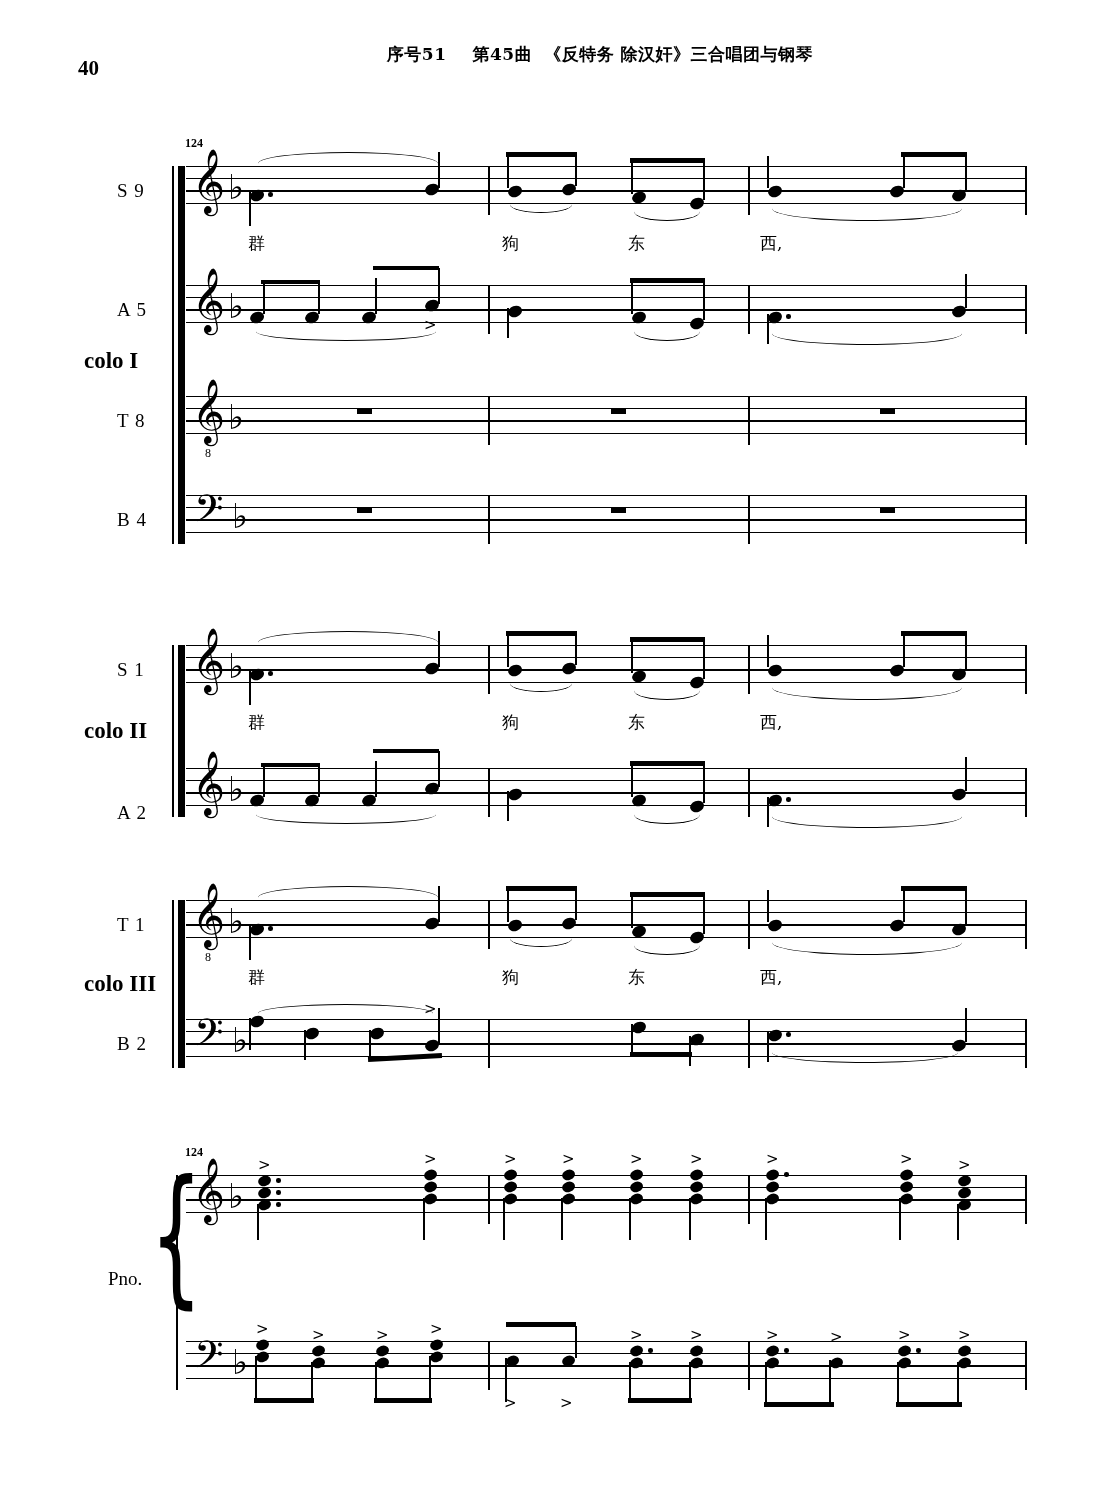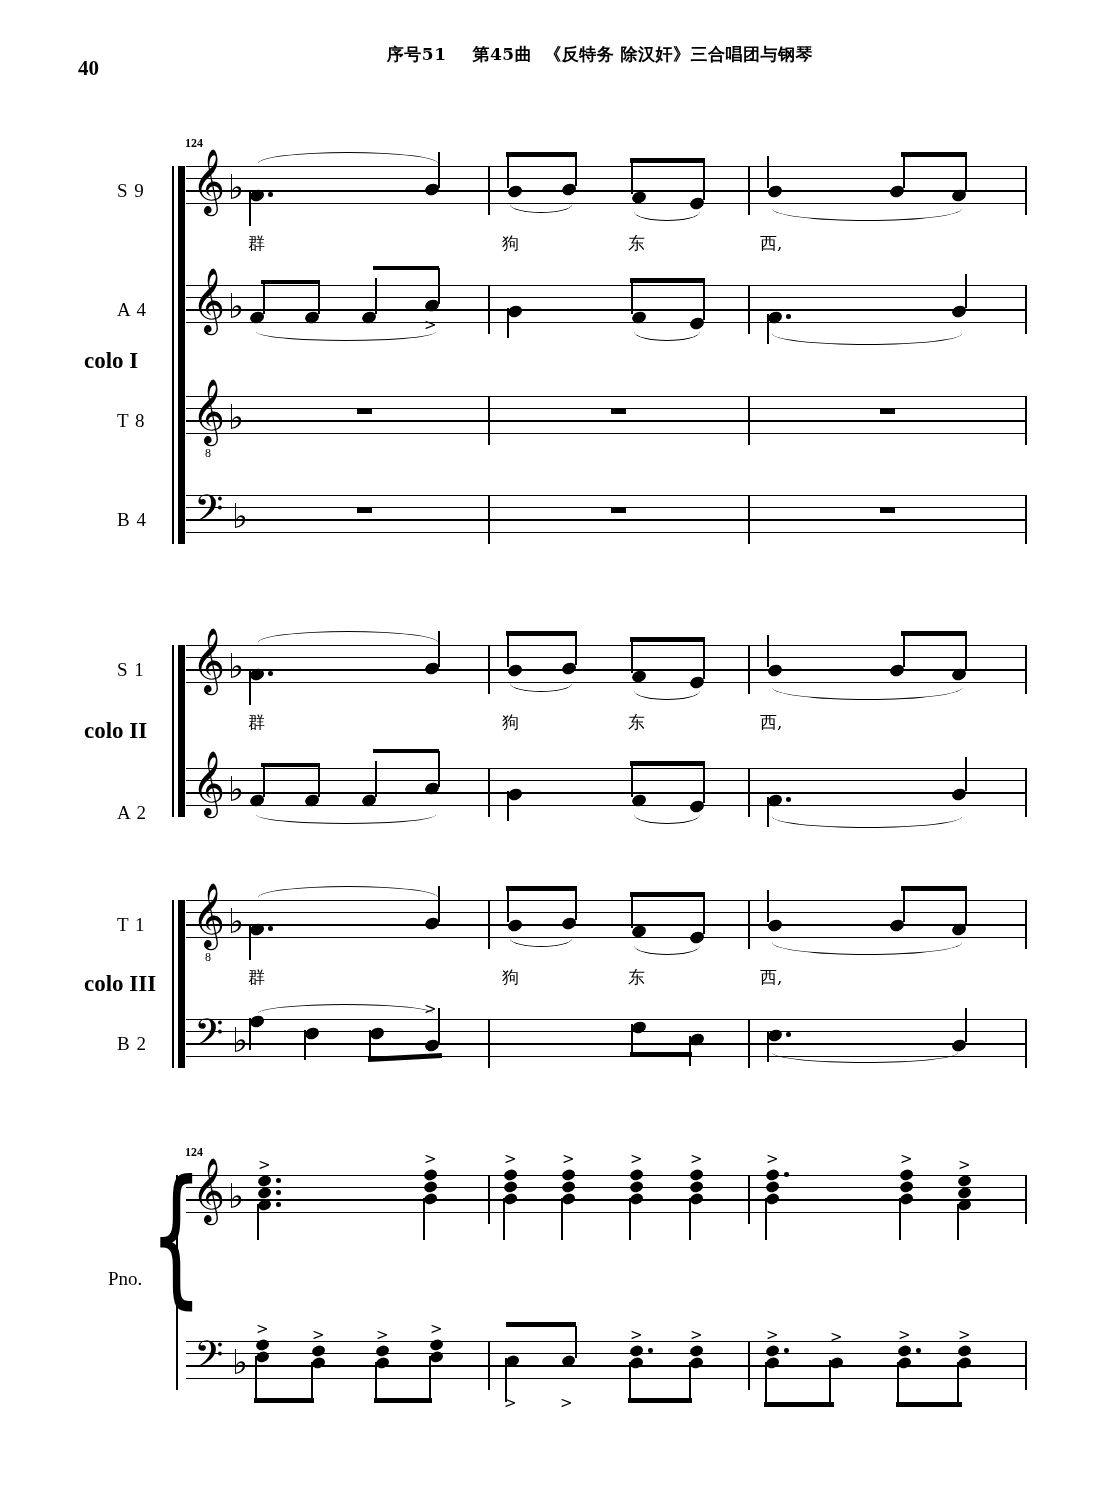--- a/index.html
+++ b/index.html
@@ -255,21 +255,21 @@
   <div class="stem" style="left:965px; top:154px; height:38px;"></div>
   <div class="beam" style="left:901px; top:152px; width:66px;"></div>
   <div class="slur" style="left:772px; top:196px; width:190px; height:24px;"></div>
 
   <div class="lyric" style="left:248px; top:232px;">群</div>
   <div class="lyric" style="left:502px; top:232px;">狗</div>
   <div class="lyric" style="left:628px; top:232px;">东</div>
   <div class="lyric" style="left:760px; top:232px;">西,</div>
 
   <div class="staff" style="left:186px; top:285px; width:840px;"></div>
-  <div class="staff-label" style="left:117px; top:299px;">A 4</div>
+  <div class="staff-label" style="left:117px; top:299px;">A 5</div>
   <div class="glyph clef-treble" style="left:192px; top:272px;">𝄞</div>
   <div class="glyph keysig" style="left:228px; top:289px;">♭</div>
   <div class="barline" style="left:488px; top:285px; height:49px;"></div>
   <div class="barline" style="left:748px; top:285px; height:49px;"></div>
   <div class="barline" style="left:1025px; top:285px; height:49px;"></div>
 
   <div class="note" style="left:250px; top:312px;"></div>
   <div class="stem" style="left:263px; top:282px; height:32px;"></div>
   <div class="note" style="left:305px; top:312px;"></div>
   <div class="stem" style="left:318px; top:282px; height:32px;"></div>

